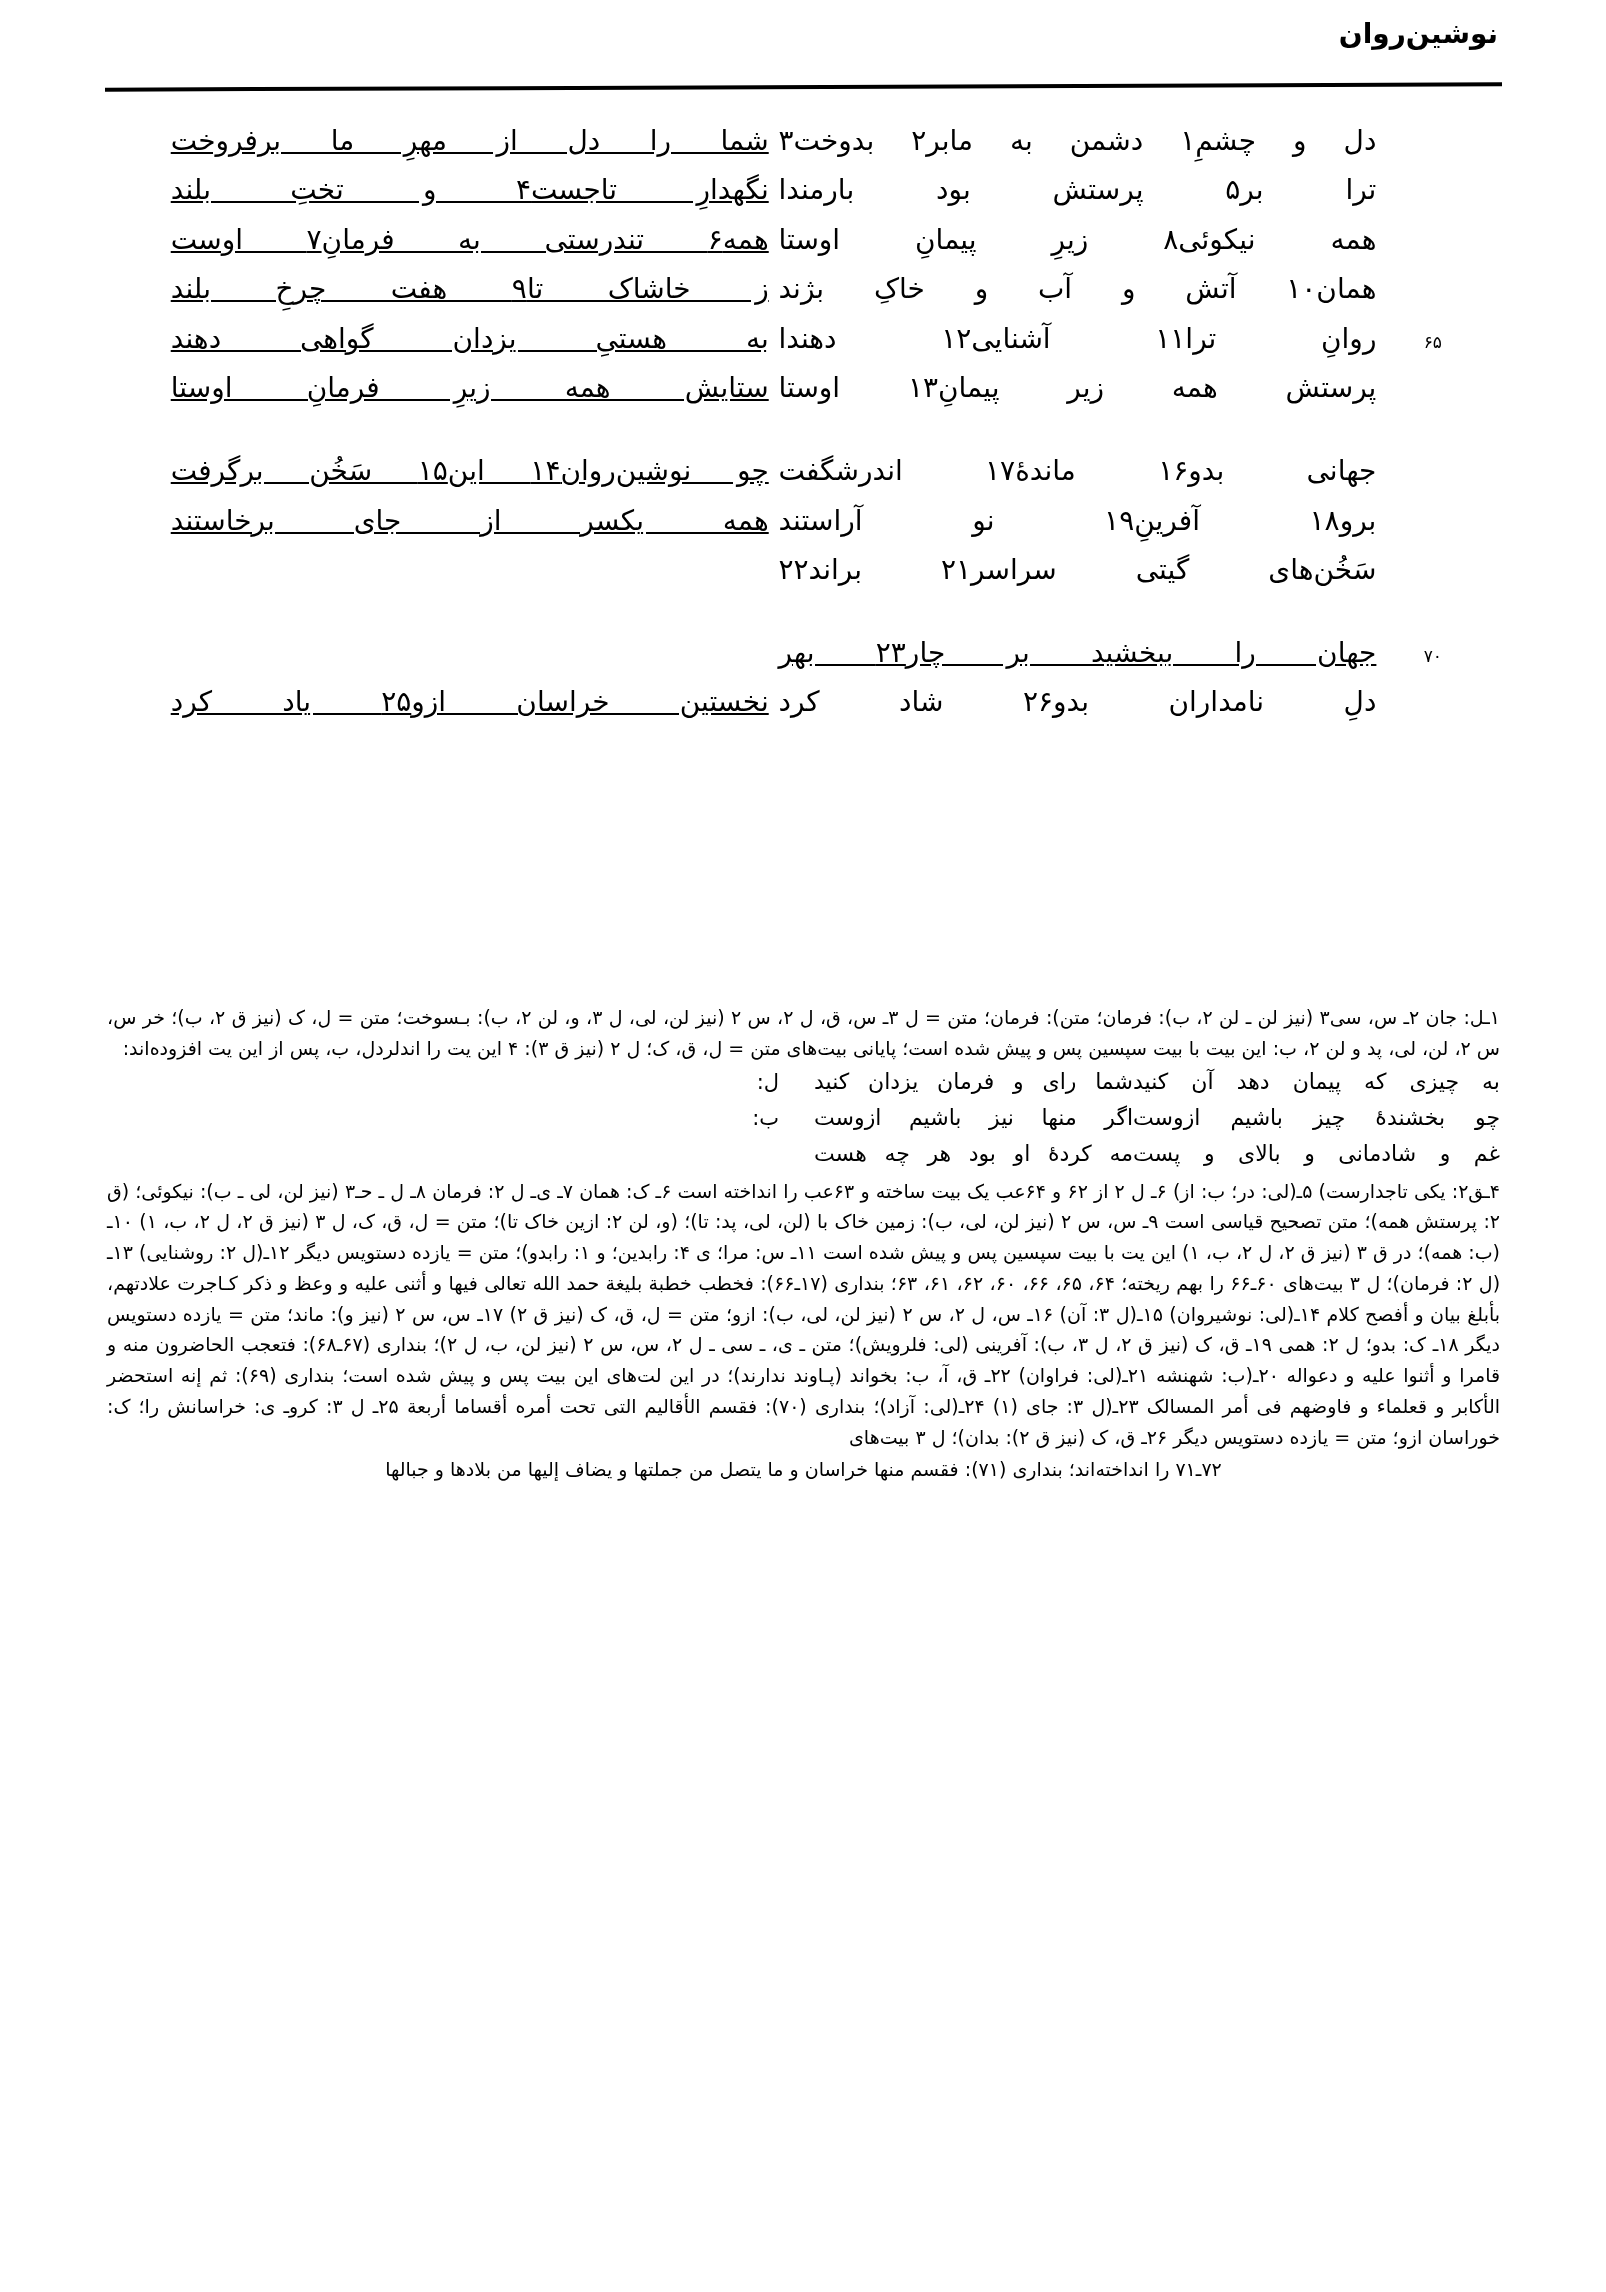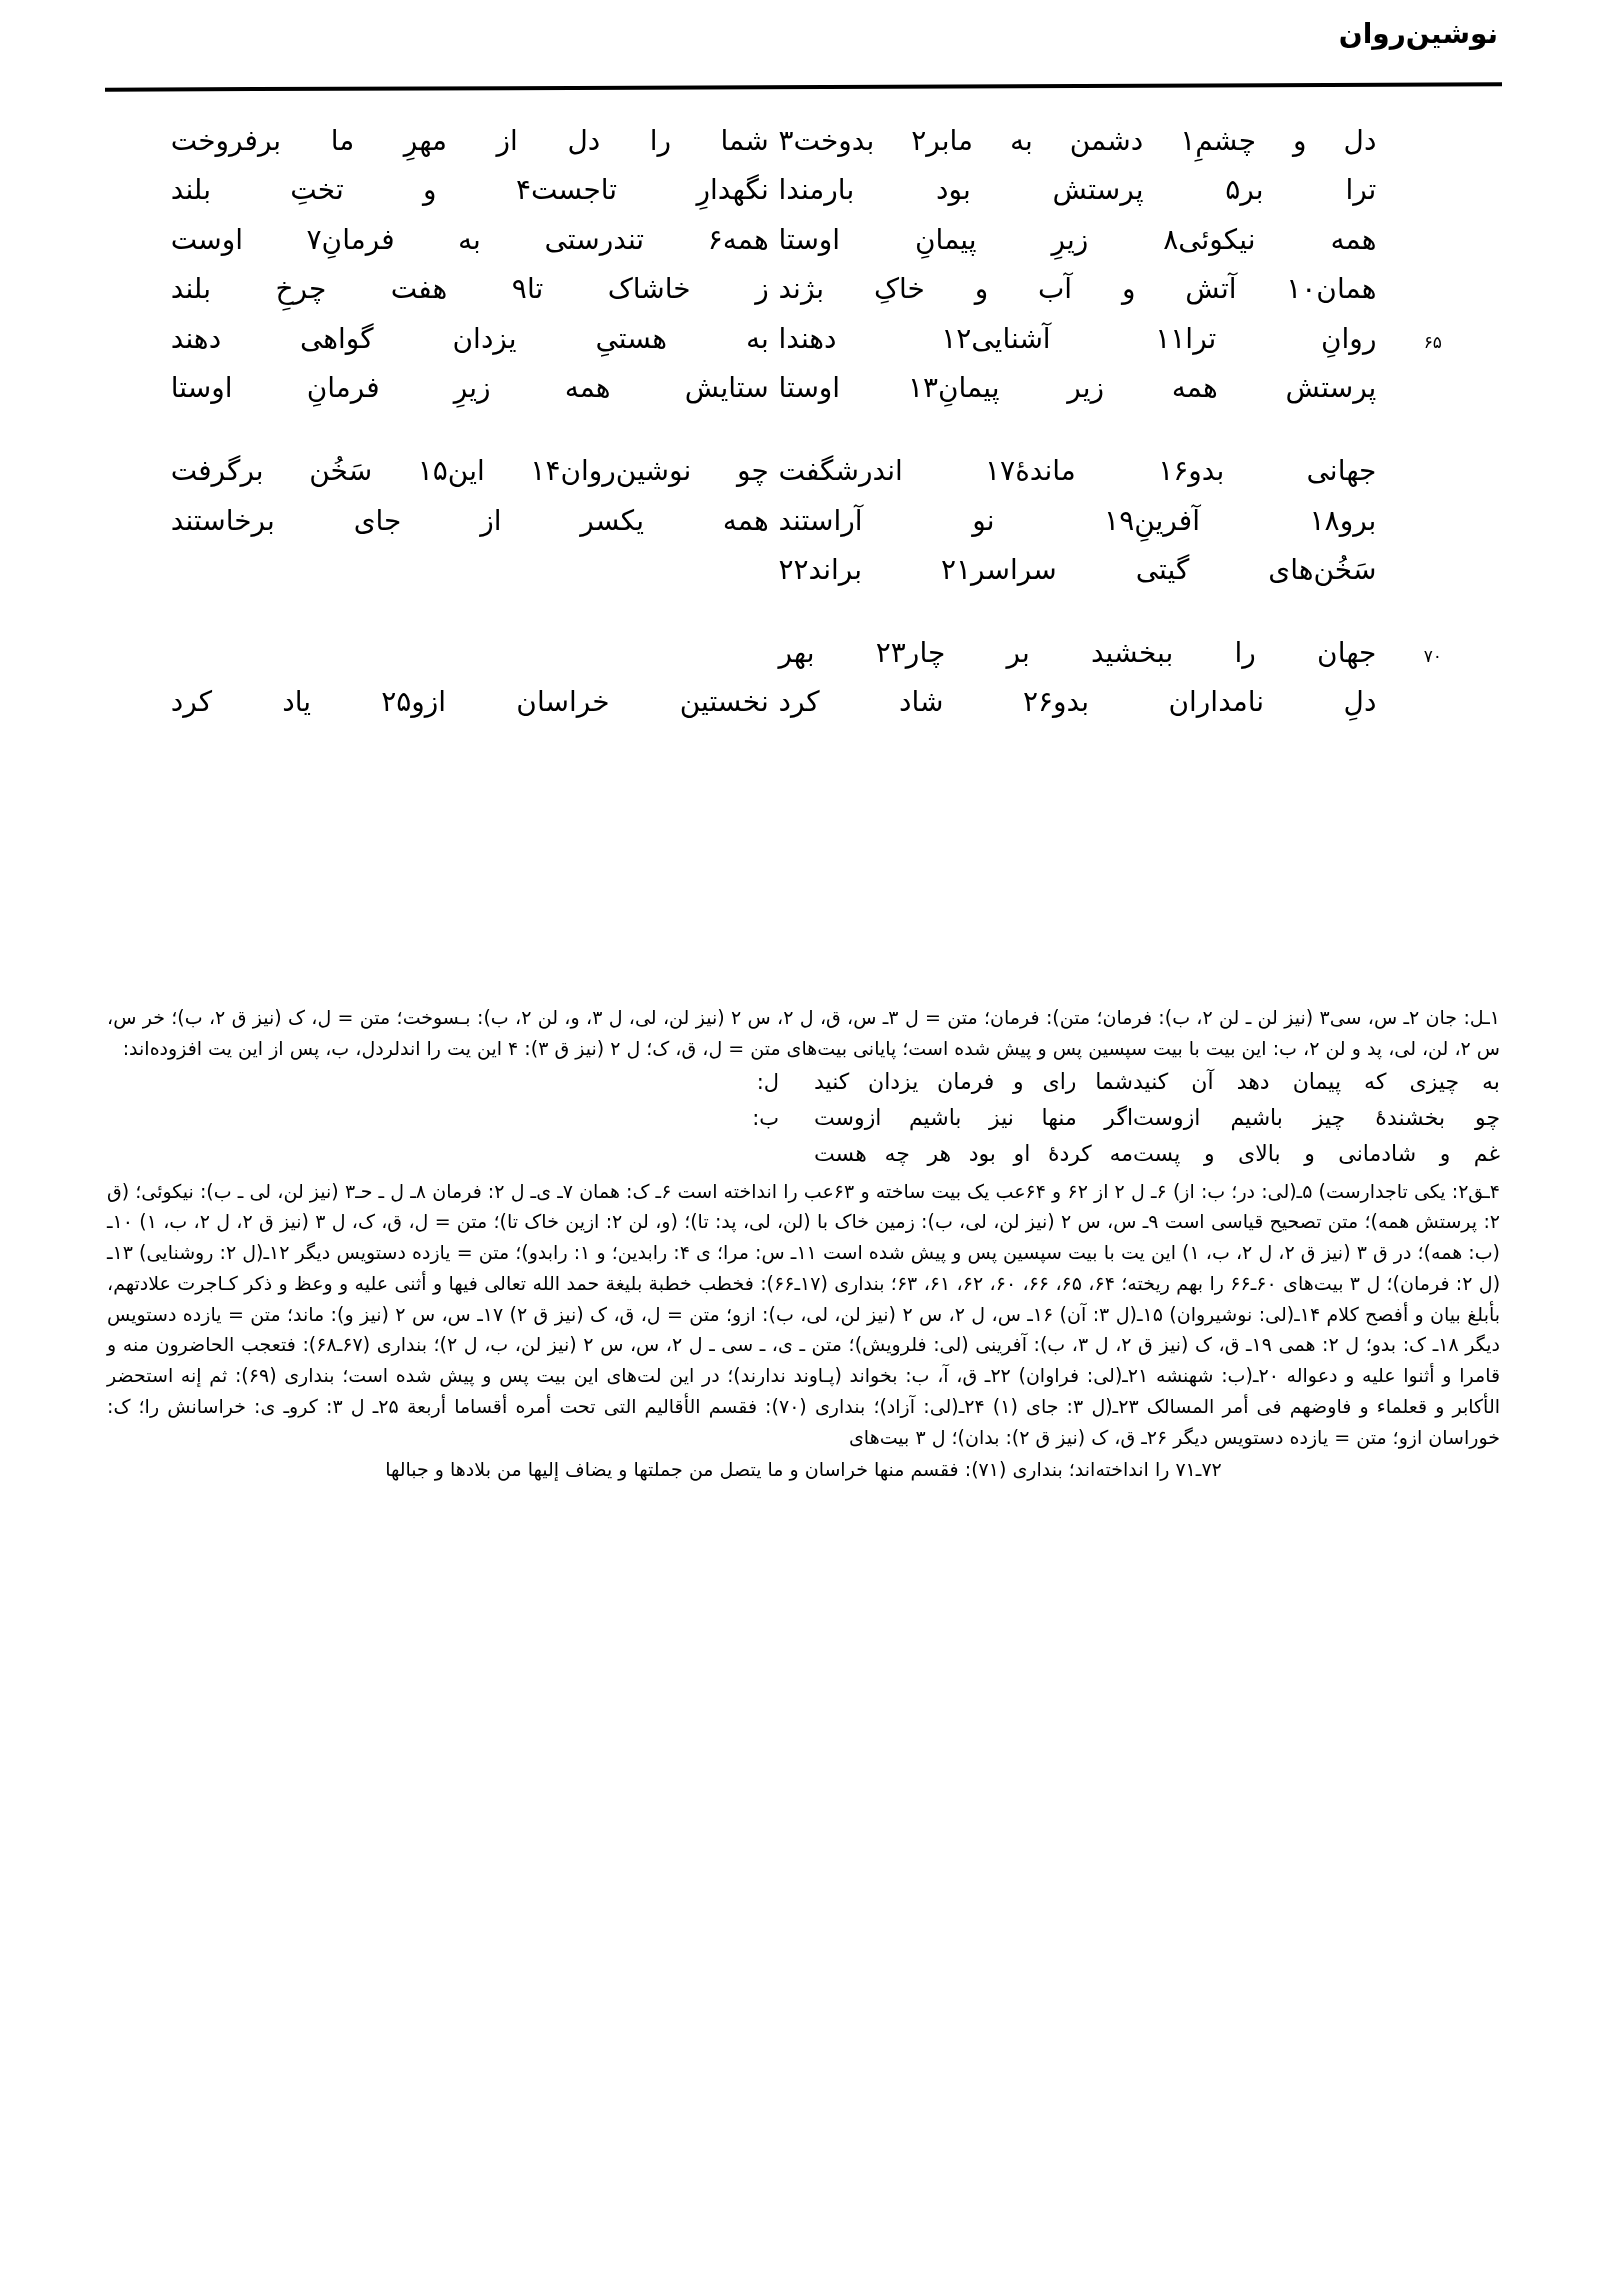--- a/index.html
+++ b/index.html
@@ -76,20 +76,21 @@
     font-size: 28px;
     line-height: 1.18;
     direction: rtl;
     white-space: nowrap;
     letter-spacing: 0.4px;
   }
   .hemistich.right {
     text-align: justify;
     text-align-last: justify;
     padding-left: 44px;
+    text-decoration: underline;
   }
   .hemistich.left {
     text-align: justify;
     text-align-last: justify;
     padding-left: 9.7px;
   }
 
   
   #apparatus {
     position: absolute;

